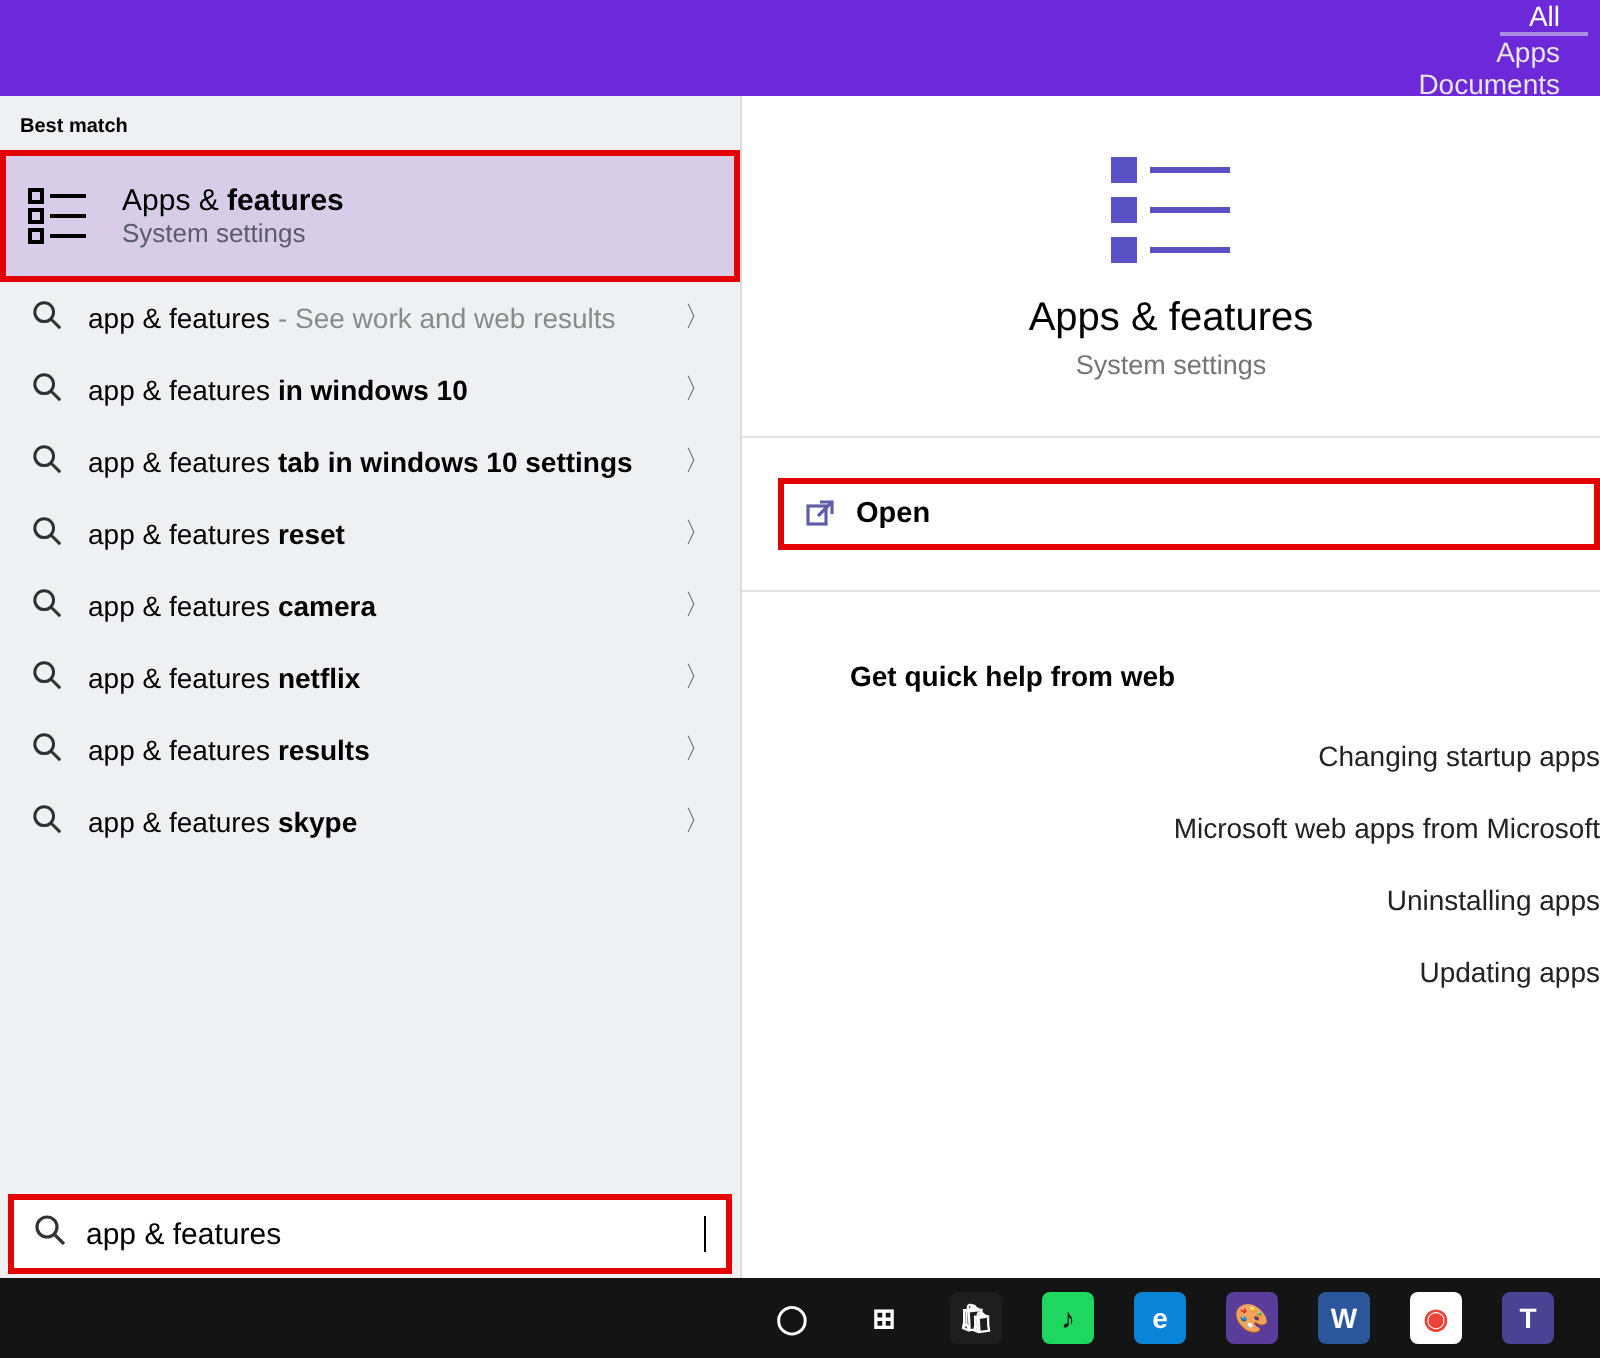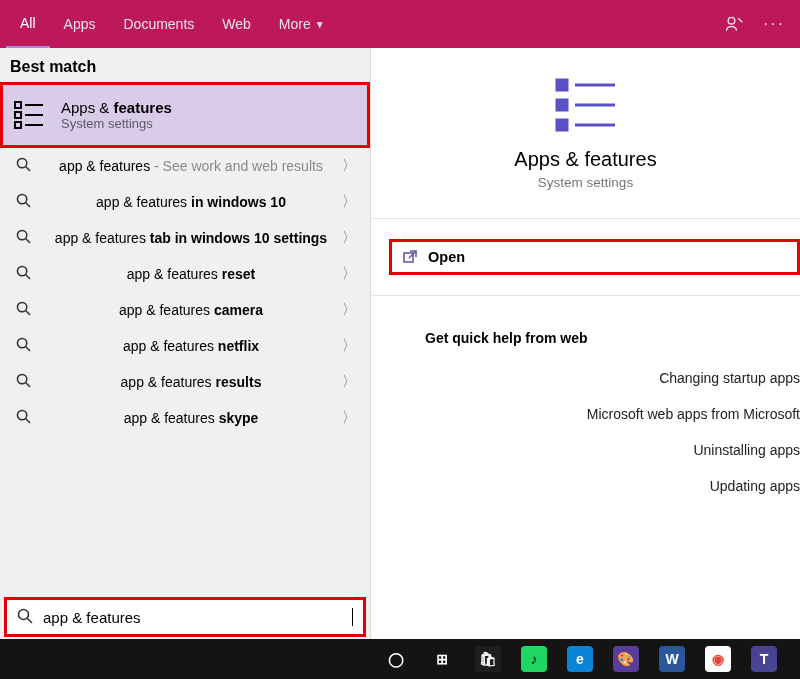--- a/index.html
+++ b/index.html
@@ -1,50 +1,50 @@
 <!DOCTYPE html>
 <html><head>
 <meta charset="utf-8">
 <style>
   * { box-sizing: border-box; margin: 0; padding: 0; }
   html, body { width: 800px; height: 679px; font-family: "Segoe UI", Arial, sans-serif; overflow: hidden; background: #fff; }
 
   
   .header {
-    height: 48px; background: #be185d; display: flex; align-items: flex-end;
-    padding: 0 6px; color: #e6e6e6; font-size: 14px;
+    height: 48px; background: #6d28d9; display: flex; align-items: flex-end;
+    padding: 0 6px; color: #e6e6e6; font-size: 14px; flex-direction: column;
   }
   .header .tab { padding: 0 14px; height: 100%; display: flex; align-items: center; cursor: pointer; }
   .header .tab.active { border-bottom: 2px solid #a78fe0; color: #ffffff; font-weight: 500; }
   .header .more-chev { font-size: 10px; margin-left: 4px; }
   .header .spacer { flex: 1; }
   .header .icon-btn { width: 40px; height: 100%; display: flex; align-items: center; justify-content: center; font-size: 18px; cursor: pointer; }
 
   
   .body { display: flex; height: calc(679px - 48px - 40px); }
   .left { width: 370px; background: #eef0f2; display: flex; flex-direction: column; padding-bottom: 6px; }
   .right { flex: 1; background: #fff; border-left: 1px solid #ddd; display: flex; flex-direction: column; }
 
   
-  .section-label { font-size: 16px; font-weight: 600; padding: 10px 10px 6px 10px; color: #000; }
+  .section-label { font-size: 10px; font-weight: 600; padding: 10px 10px 6px 10px; color: #000; }
 
   .best-match {
     background: #d8cce8; height: 66px; display: flex; align-items: center;
     padding: 0 10px; position: relative; cursor: pointer;
     border: 3px solid #e40000;
   }
   .best-match .settings-icon { width: 36px; height: 36px; margin-right: 12px; }
   .bm-title { font-size: 15px; color: #000; }
   .bm-sub { font-size: 13px; color: #5b5b6a; }
 
   .result-row {
     display: flex; align-items: center; padding: 8px 10px 8px 12px; cursor: pointer;
   }
   .result-row .row-icon { width: 22px; text-align: center; font-size: 15px; color: #303030; margin-right: 10px; }
-  .result-row .row-text { flex: 1; font-size: 14px; line-height: 20px; text-align: center; }
+  .result-row .row-text { flex: 1; font-size: 14px; line-height: 20px; }
   .result-row .row-text .muted { color: #8a8a8a; }
   .result-row .row-text b { font-weight: 700; }
   .result-row .chev { color: #6a6a6a; font-size: 14px; padding: 0 4px; }
 
   
   .right-hero { display: flex; flex-direction: column; align-items: center; padding: 28px 0 22px 0; }
   .hero-icon { width: 66px; height: 58px; margin-bottom: 14px; }
   .hero-title { font-size: 20px; color: #000; font-weight: 400; }
   .hero-sub { font-size: 13.5px; color: #757575; margin-top: 4px; }
   .right-sep { height: 1px; background: #e2e2e2; margin: 6px 0; }

